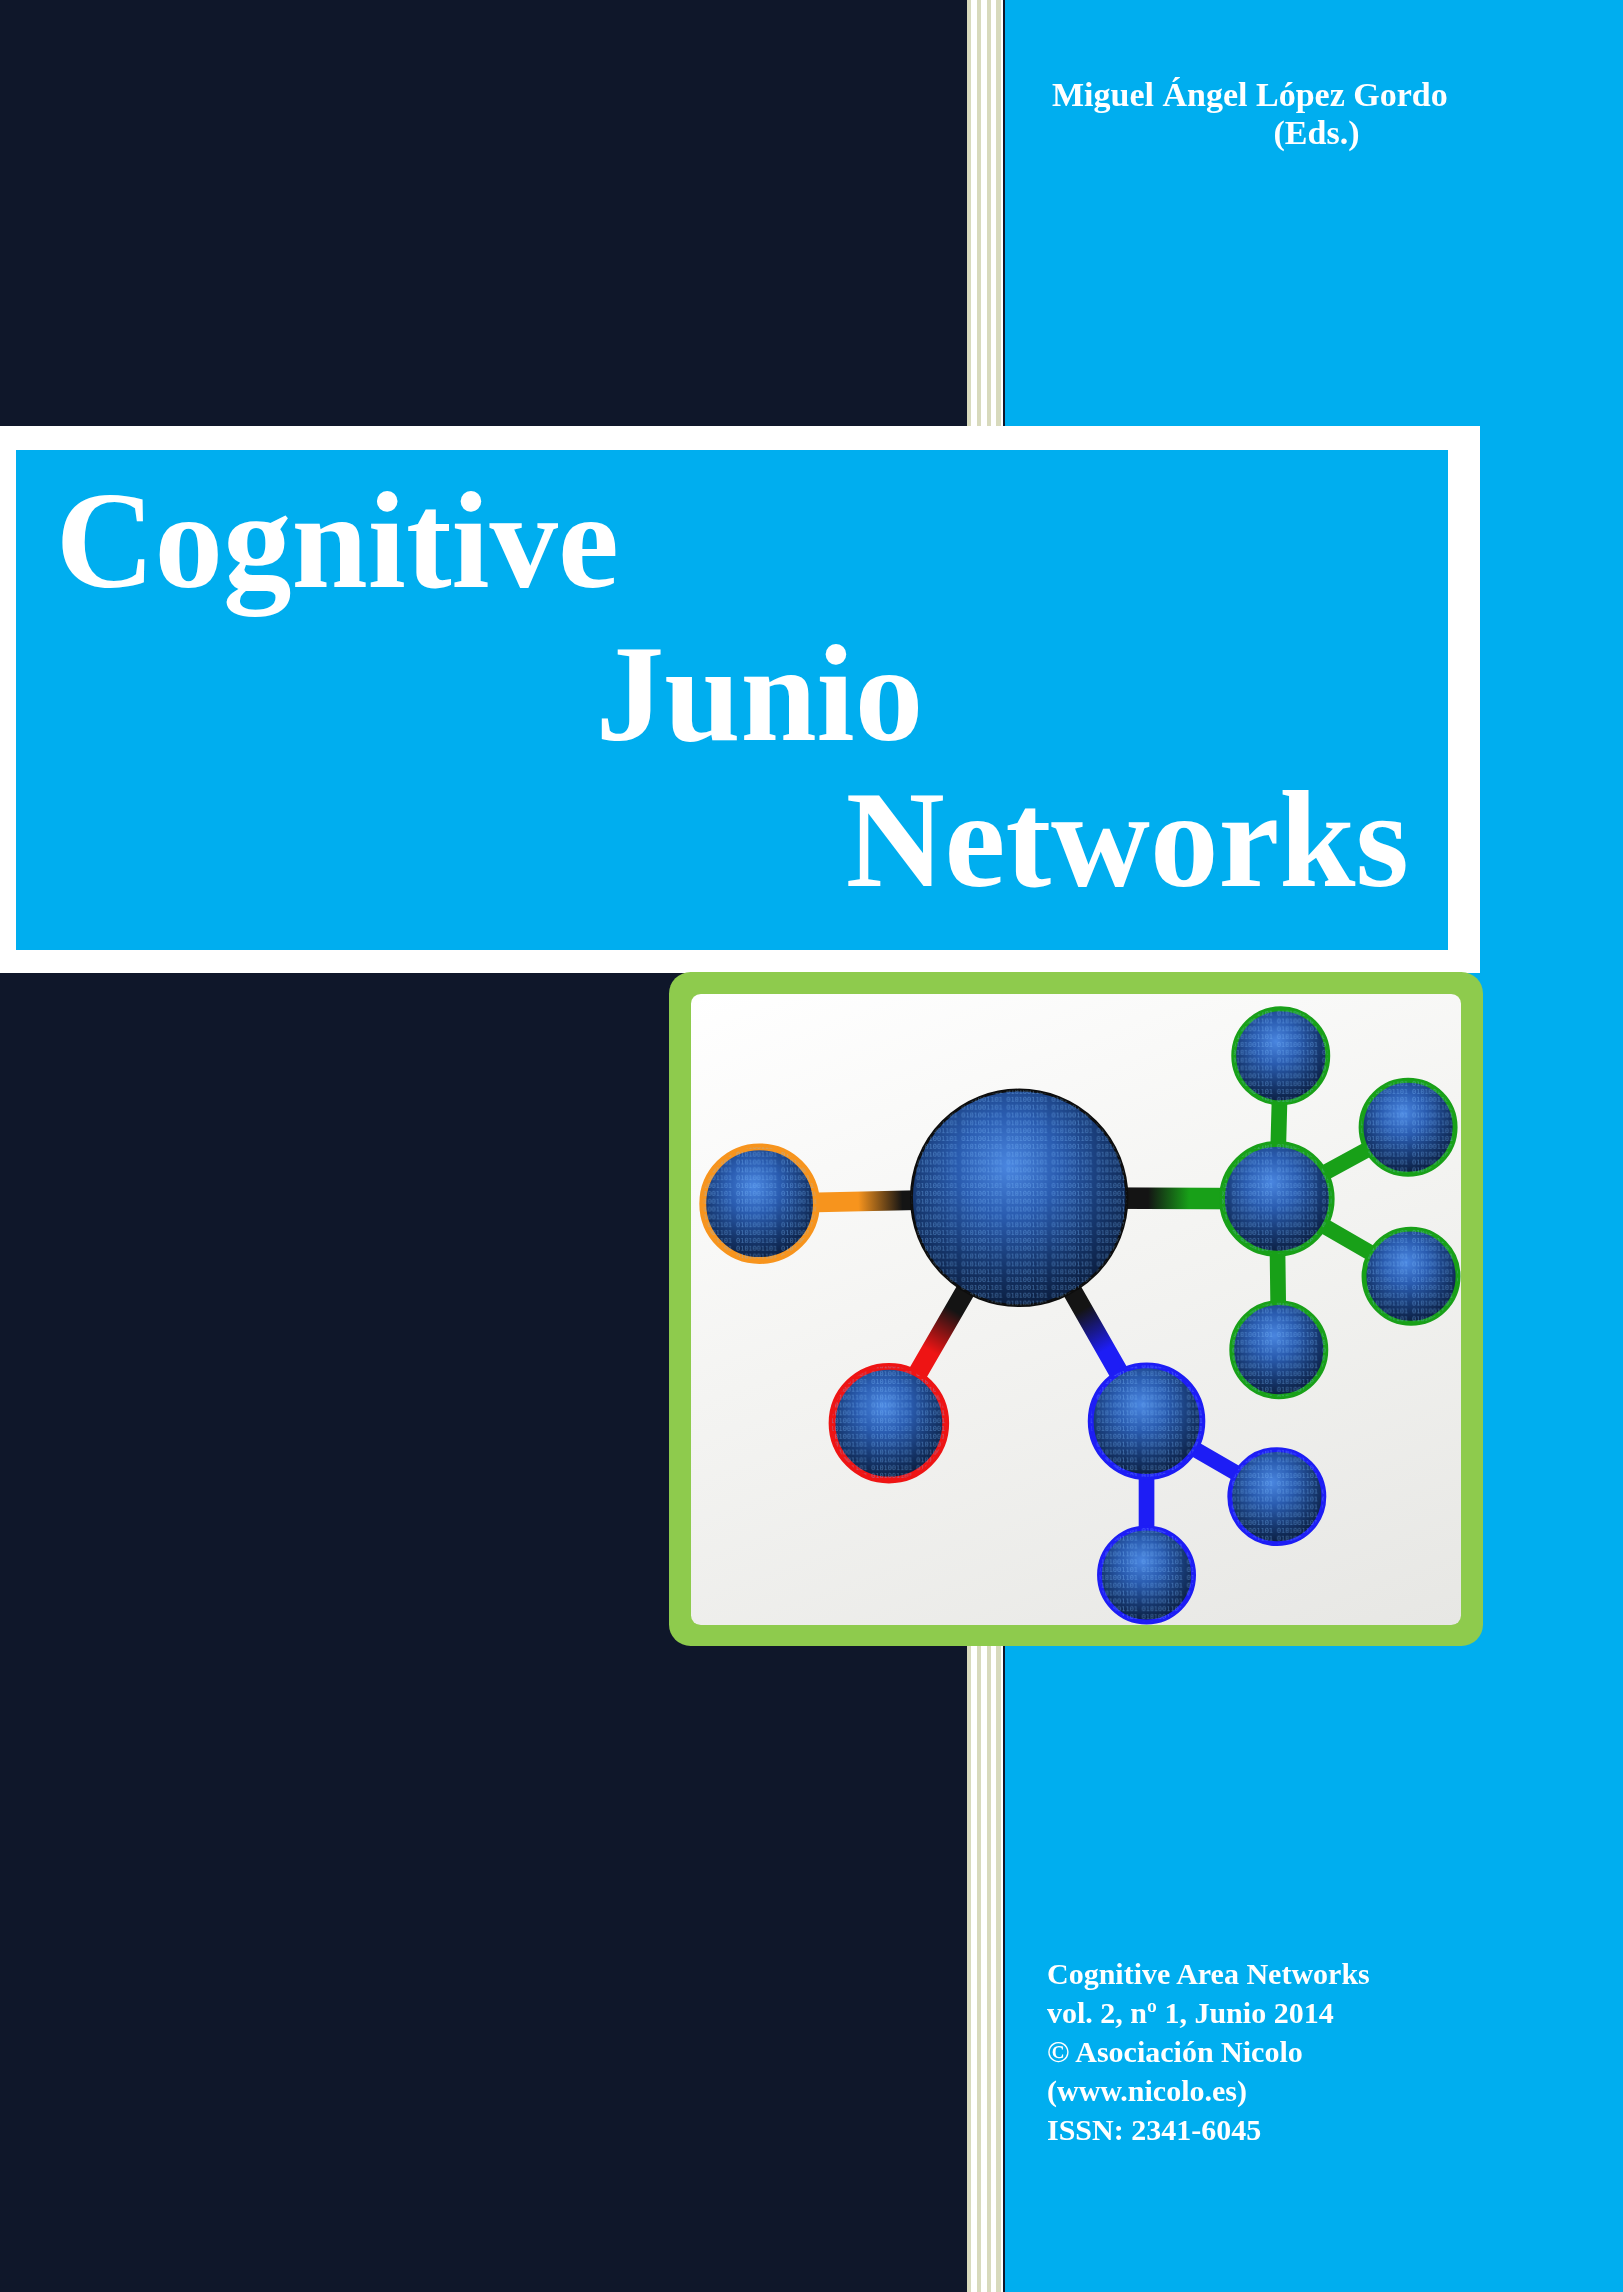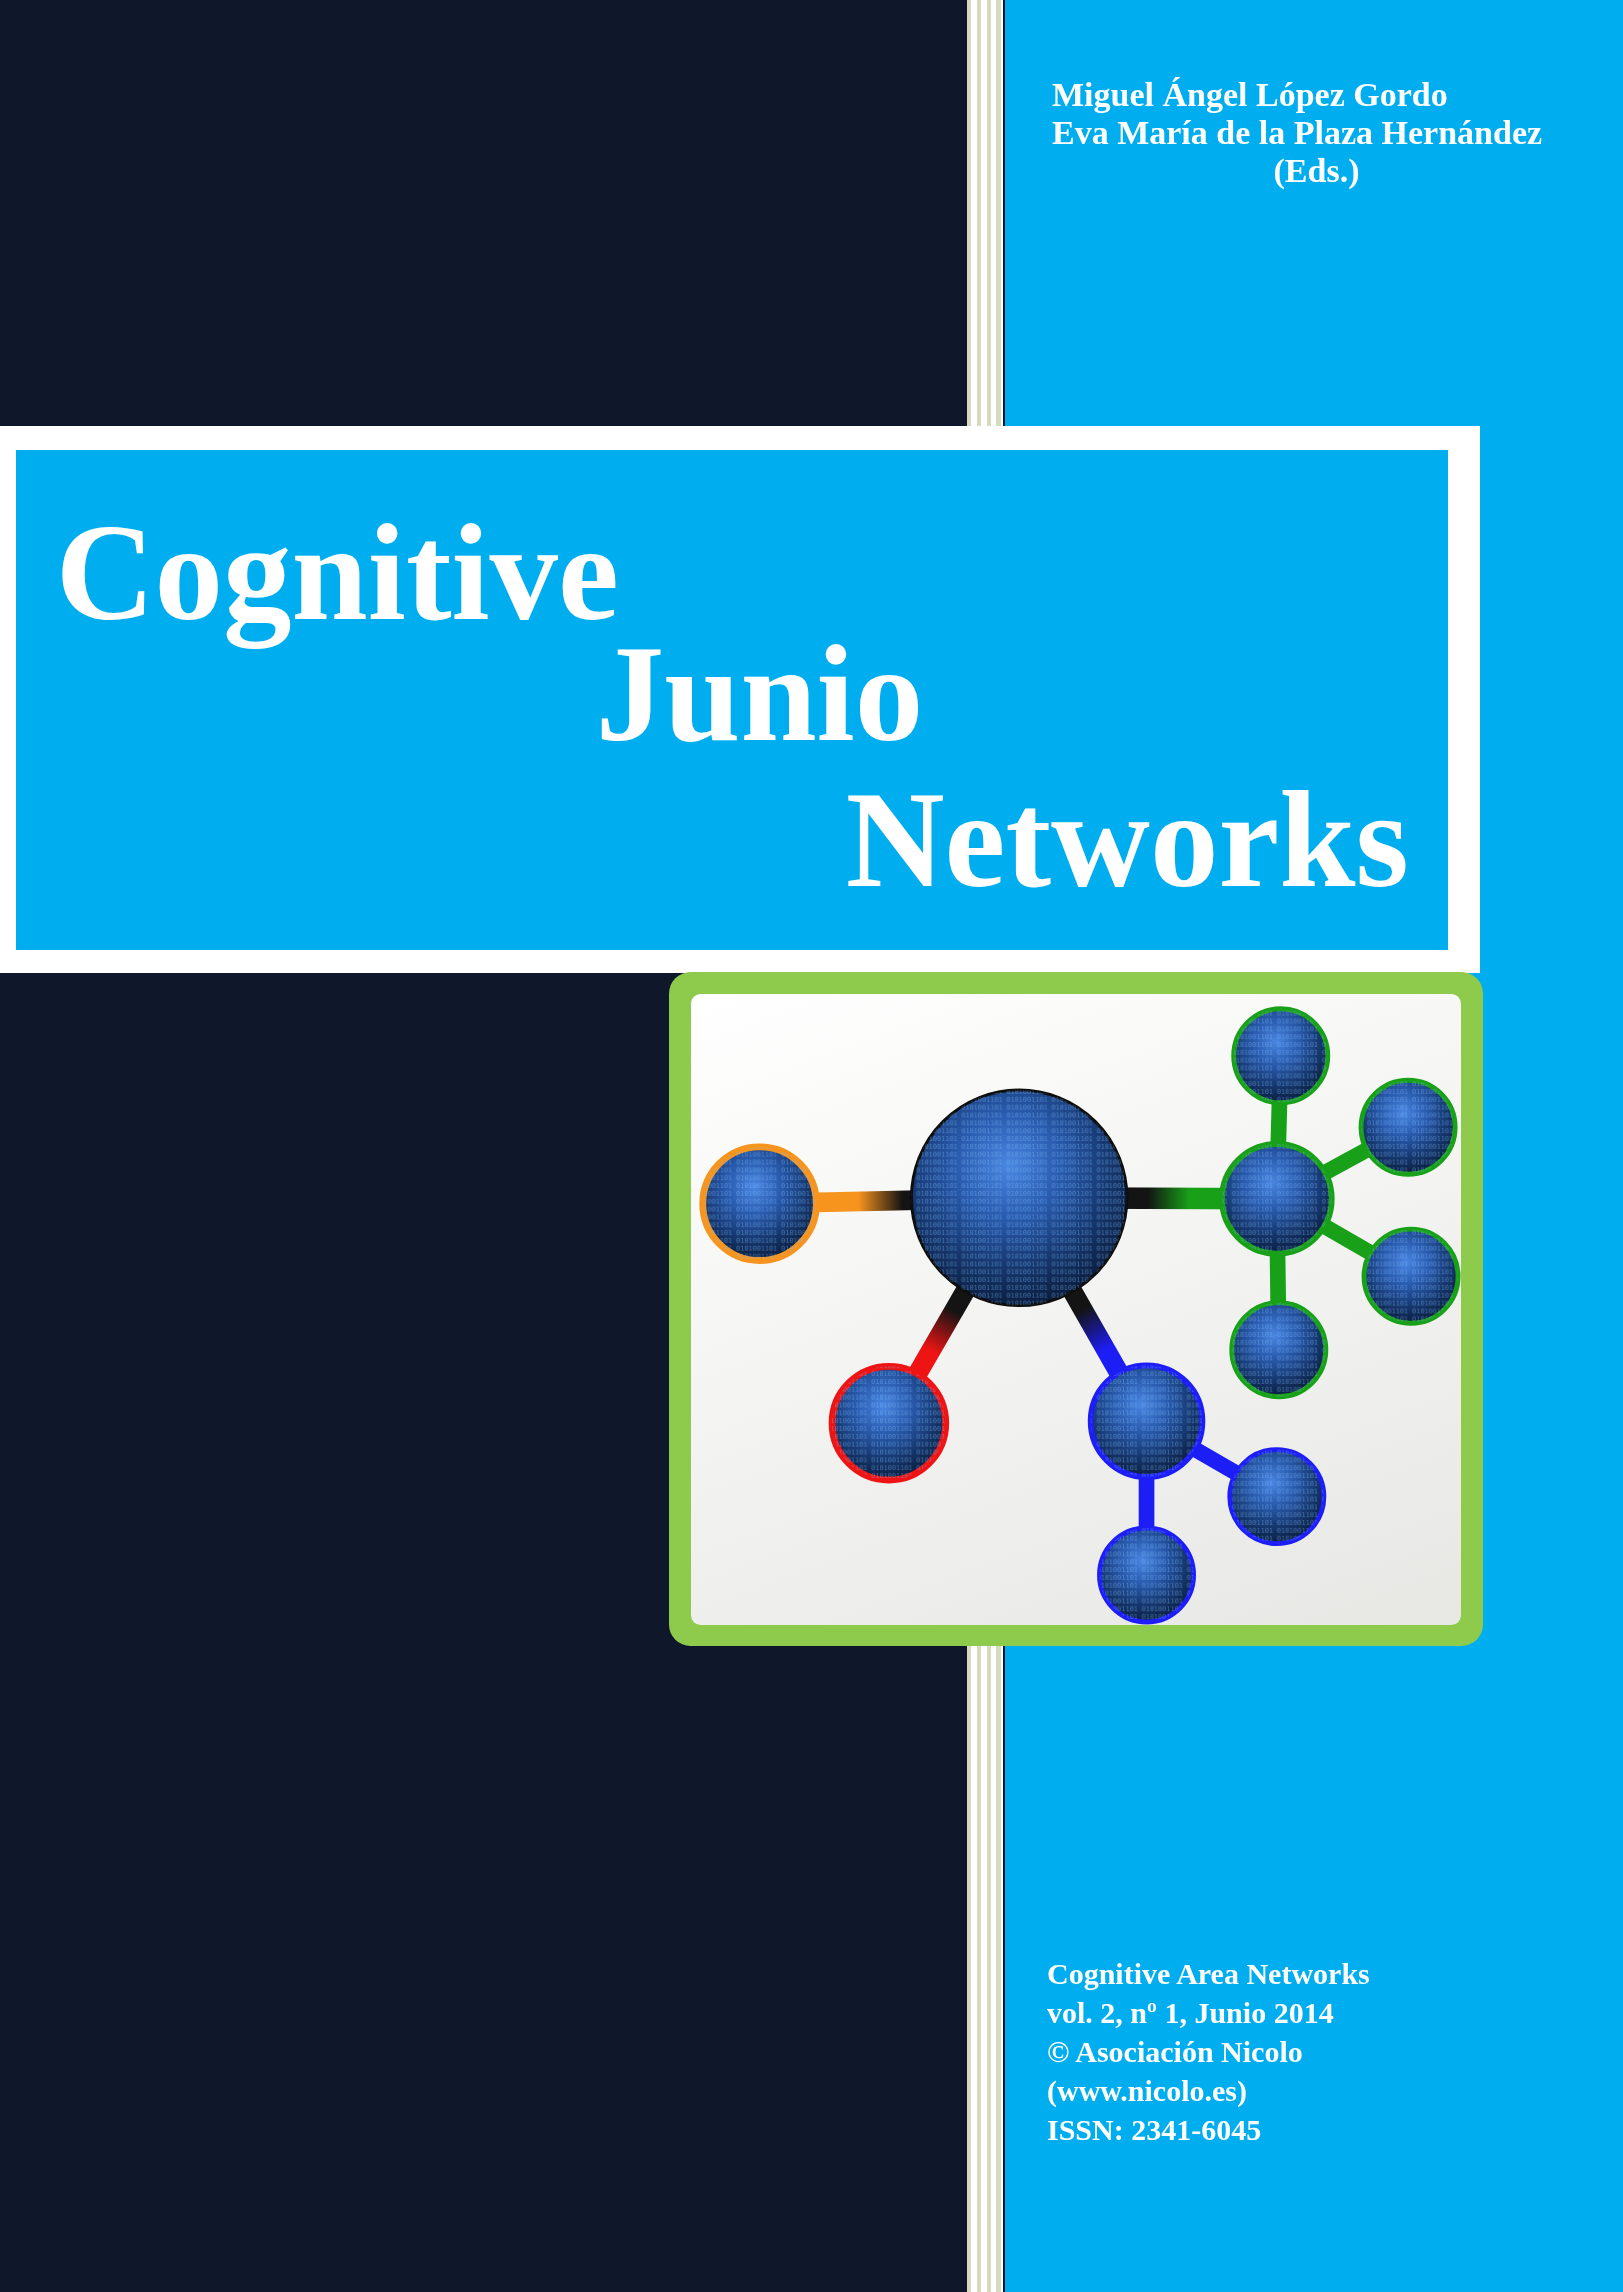--- a/index.html
+++ b/index.html
@@ -15,21 +15,21 @@
 
   
   .editors{position:absolute;left:1052px;top:76px;width:529px;color:#ffffff;
     font-weight:bold;font-size:34px;line-height:38px;white-space:nowrap;}
   .editors .eds{text-align:center;}
 
   
   .banner-outline{position:absolute;left:-9.8px;top:426px;width:1490px;height:547px;background:#ffffff;}
   .banner{position:absolute;left:15.7px;top:450px;width:1432px;height:500px;background:#00aeef;}
   .banner .t{position:absolute;color:#ffffff;font-weight:bold;font-size:137px;line-height:1;white-space:nowrap;}
-  .banner .t1{left:40px;top:22.5px;margin-top:32px;}
+  .banner .t1{left:40px;top:22.5px;}
   .banner .t2{left:580px;top:176px;}
   .banner .t3{left:830px;top:322px;}
 
   
   .figure{position:absolute;left:669px;top:972px;width:814px;height:674px;
     background:#8ecb4d;border-radius:21.6px;}
   .figure-inner{position:absolute;left:21.6px;top:21.6px;width:770px;height:631px;
     border-radius:9.8px;overflow:hidden;
     background:linear-gradient(160deg,#ffffff 0%,#f4f4f2 45%,#e7e7e4 100%);}
   .figure-inner svg{display:block;}
@@ -41,21 +41,20 @@
 </head>
 <body>
 
 <div class="page">
 
   <div class="panel"></div>
   <div class="stripes"></div>
 
   <div class="editors">
     <div>Miguel Ángel López Gordo</div>
-    <div>Eva María de la Plaza Hernández</div>
     <div class="eds">(Eds.)</div>
   </div>
 
   <div class="imprint">
     <div>Cognitive Area Networks</div>
     <div>vol. 2, nº 1, Junio 2014</div>
     <div>© Asociación Nicolo</div>
     <div>(www.nicolo.es)</div>
     <div>ISSN: 2341-6045</div>
   </div>

